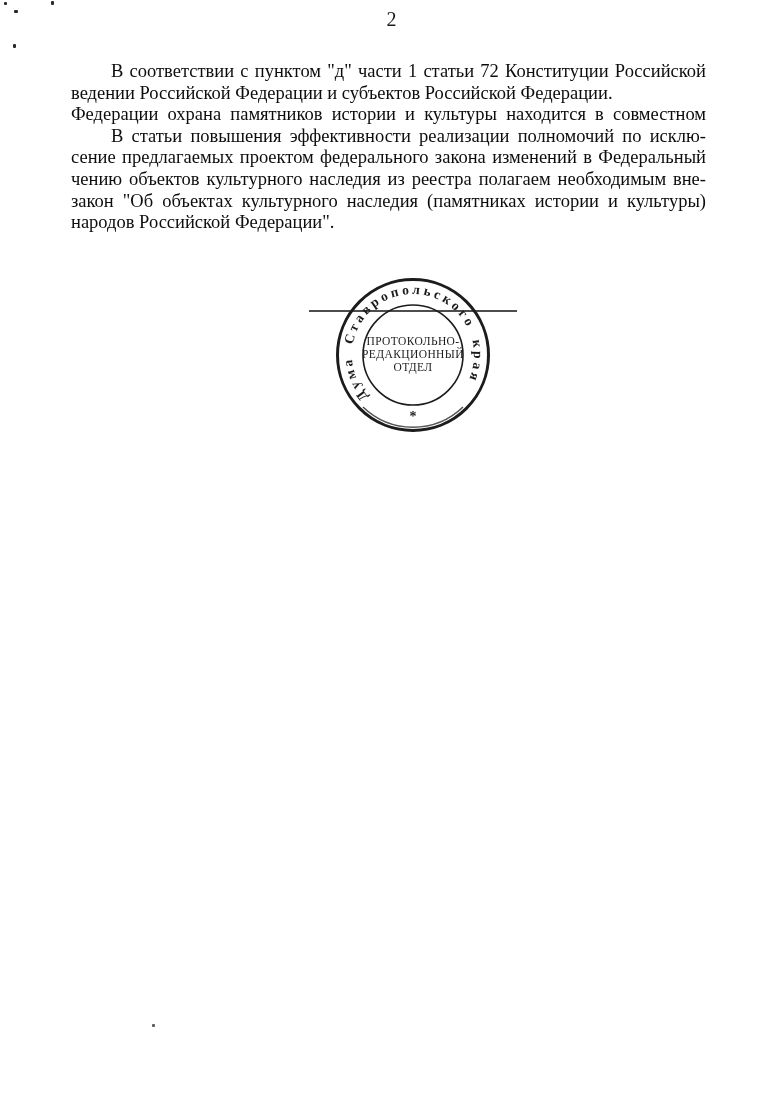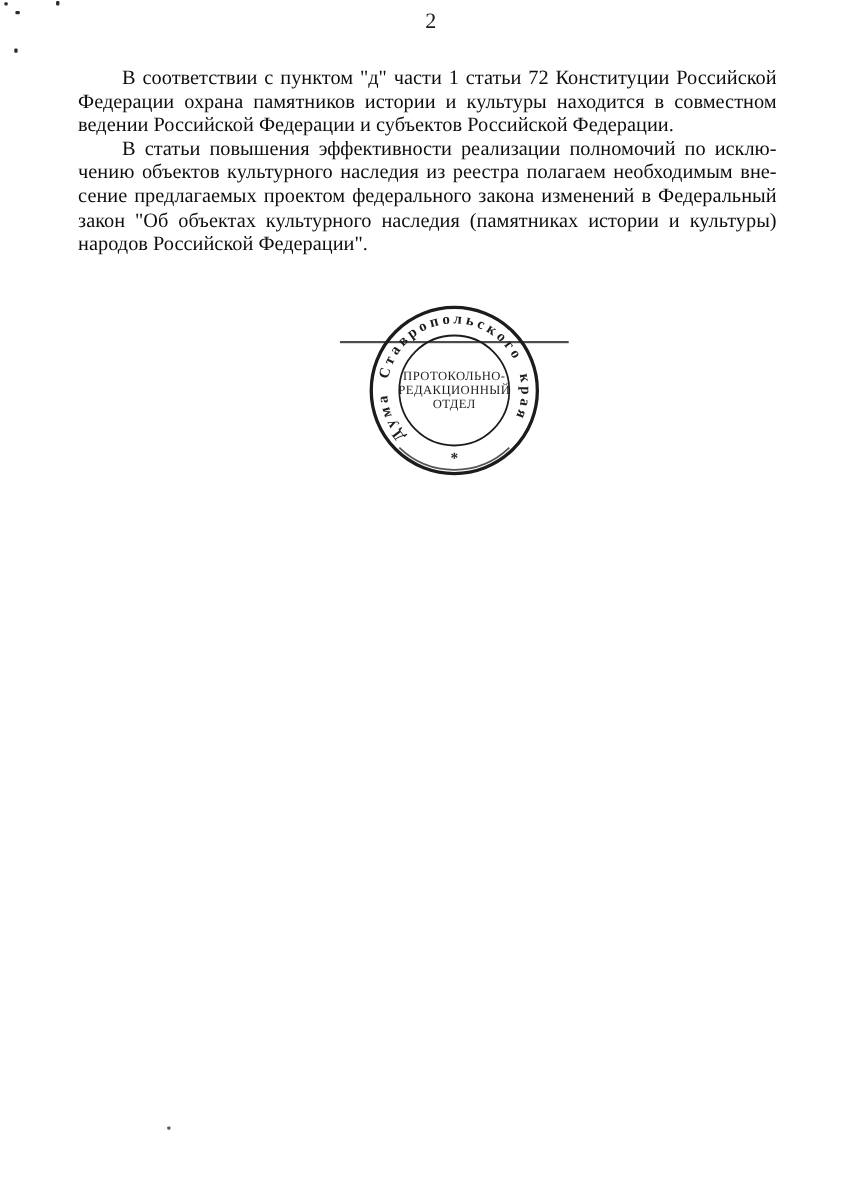--- a/index.html
+++ b/index.html
@@ -87,27 +87,27 @@
 
   <div class="speck" style="left:4px; top:2px; width:3px; height:3px;"></div>
   <div class="speck" style="left:51px; top:1px; width:3px; height:4px;"></div>
   <div class="speck" style="left:14px; top:10px; width:4px; height:3px;"></div>
   <div class="speck" style="left:13px; top:44px; width:3px; height:4px;"></div>
   <div class="speck light" style="left:152px; top:1024px; width:3px; height:3px;"></div>
 
   <div class="text-block">
     <div>
       <div class="line first">В соответствии с пунктом "д" части 1 статьи 72 Конституции Российской</div>
+      <div class="line last">ведении Российской Федерации и субъектов Российской Федерации.</div>
       <div class="line">Федерации охрана памятников истории и культуры находится в совместном</div>
-      <div class="line last">ведении Российской Федерации и субъектов Российской Федерации.</div>
     </div>
     <div>
       <div class="line first">В статьи повышения эффективности реализации полномочий по исклю-</div>
+      <div class="line">сение предлагаемых проектом федерального закона изменений в Федеральный</div>
       <div class="line">чению объектов культурного наследия из реестра полагаем необходимым вне-</div>
-      <div class="line">сение предлагаемых проектом федерального закона изменений в Федеральный</div>
       <div class="line">закон "Об объектах культурного наследия (памятниках истории и культуры)</div>
       <div class="line last">народов Российской Федерации".</div>
     </div>
   </div>
 
   <div class="sign-line"></div>
 
   <svg class="stamp" viewBox="-85 -85 170 170" color="#1c1c1c">
     <circle r="75.5" fill="none" stroke="currentColor" stroke-width="3"></circle>
     <path d="M -50 52 A 72 72 0 0 0 50 52" fill="none" stroke="currentColor" stroke-width="1.6" opacity="0.75"></path>

